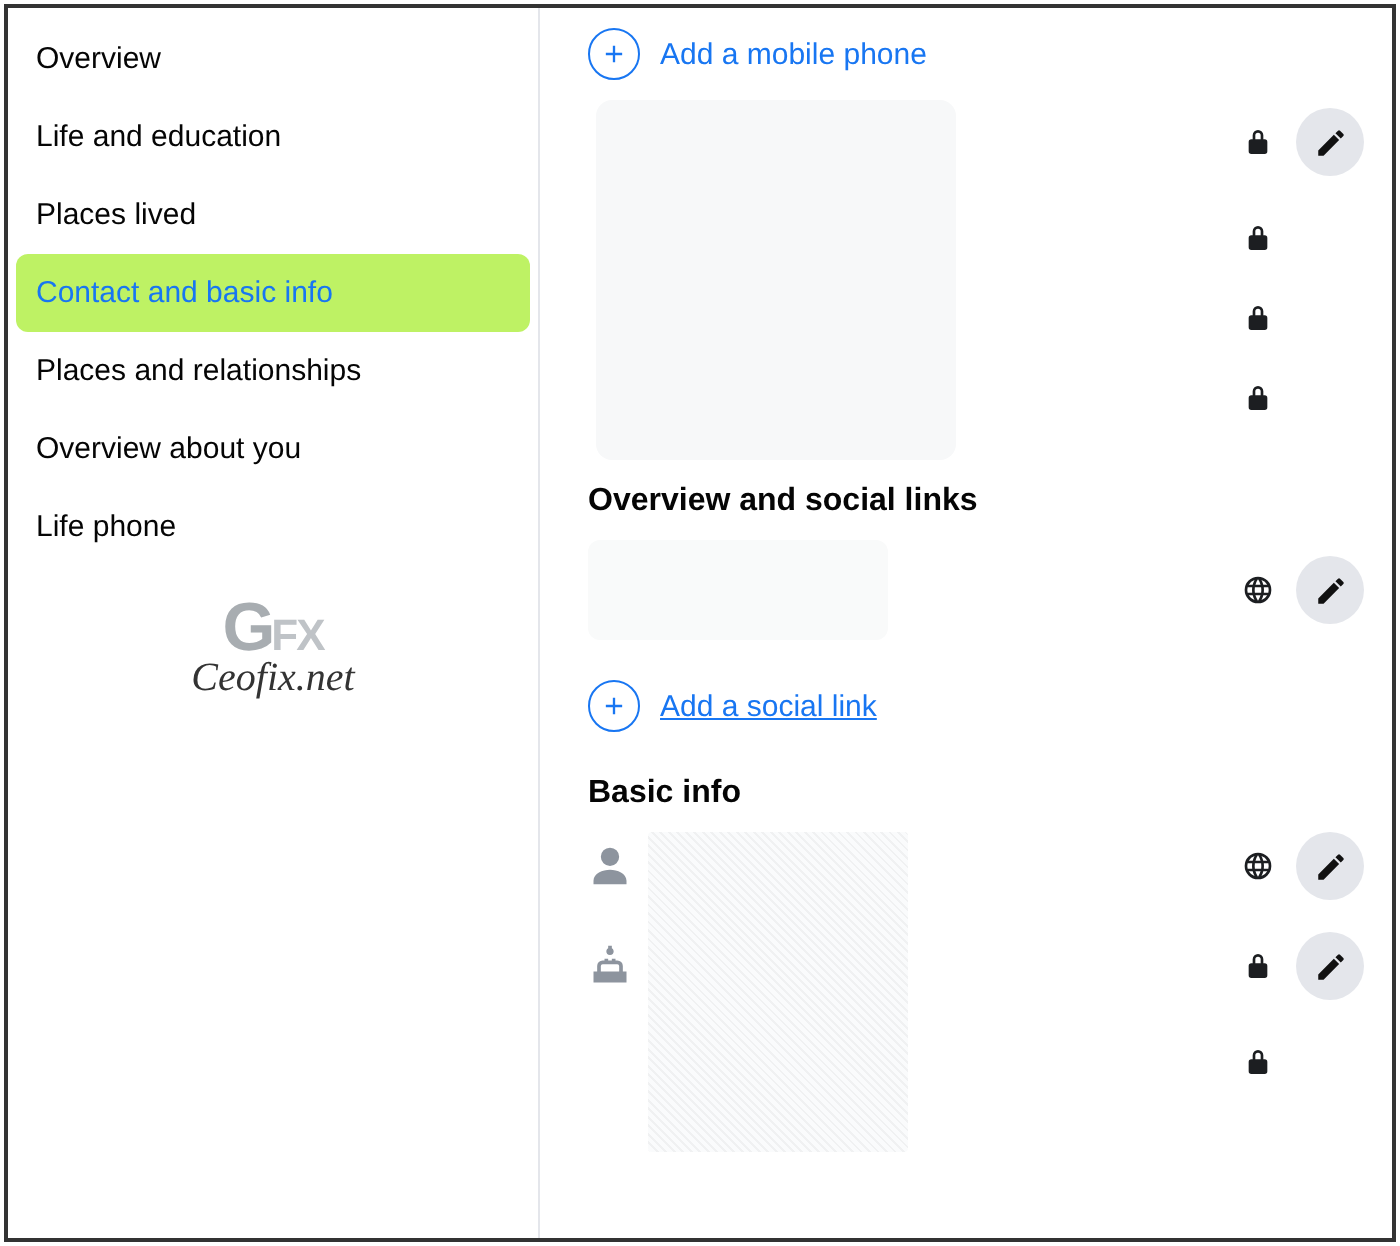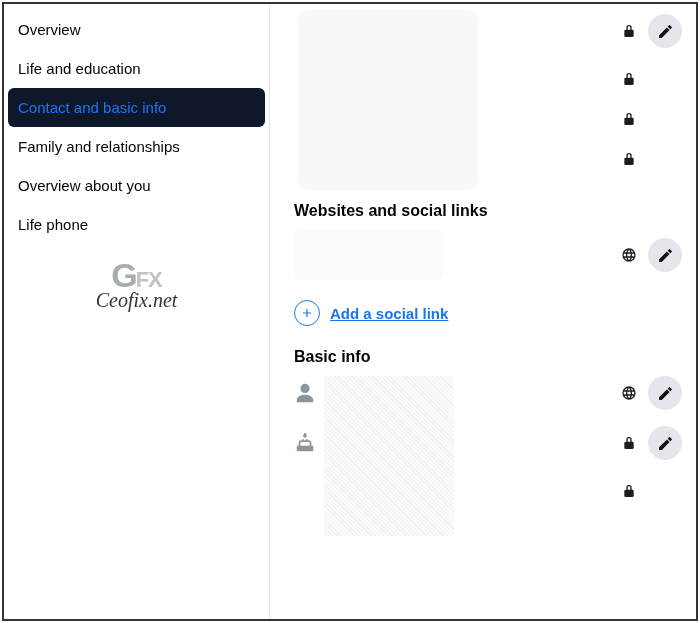--- a/index.html
+++ b/index.html
@@ -26,21 +26,21 @@
       flex-shrink: 0;
     }
     .sidebar-item {
       padding: 11px 10px;
       font-size: 15px;
       color: #050505;
       cursor: pointer;
       border-radius: 6px;
     }
     .sidebar-item.active {
-      background: #0f172a;
+      background: #bef264;
       color: #1876f2;
       font-weight: 500;
     }
     .logo-wrap {
       margin-top: 16px;
       text-align: center;
     }
     .logo-gfx {
       font-size: 26px;
       font-weight: 900;
@@ -135,34 +135,43 @@
     }
   </style>
 </head>
 <body>
 
 <div class="frame">
 
   <div class="sidebar">
     <div class="sidebar-item"><span>Overview</span></div>
     <div class="sidebar-item"><span>Life and education</span></div>
+    <div class="sidebar-item"><span>Places lived</span></div>
     <div class="sidebar-item active"><span>Contact and basic info</span></div>
-    <div class="sidebar-item"><span>Family and relationships</span></div>
+    <div class="sidebar-item"><span>Places and relationships</span></div>
     <div class="sidebar-item"><span>Overview about you</span></div>
     <div class="sidebar-item"><span>Life phone</span></div>
     <div class="logo-wrap">
       <div class="logo-gfx">
         <span class="g">G</span><span class="fx">FX</span>
       </div>
       <div class="logo-ceo">Ceofix.net</div>
     </div>
   </div>
 
   <div class="main">
 
+    <div class="add-link">
+      <span class="plus-circle">
+        <svg viewBox="0 0 24 24">
+            <path d="M11 5h2v6h6v2h-6v6h-2v-6H5v-2h6z" fill="#1876f2"></path>
+          </svg>
+      </span>
+      <span class="txt">Add a mobile phone</span>
+    </div>
 
     <div style="display:flex; align-items:flex-start;">
       <div class="redact-big"></div>
       <div style="flex:1"></div>
       <div style="display:flex; flex-direction:column; gap:22px; align-items:flex-end; padding-top:4px;">
         <div class="row-right">
           <span class="priv-icon">
               <svg viewBox="0 0 24 24">
                 <path d="M17 10h-1V7a4 4 0 10-8 0v3H7a2 2 0 00-2 2v7a2 2 0 002 2h10a2 2 0 002-2v-7a2 2 0 00-2-2zm-7-3a2 2 0 114 0v3h-4V7z"></path>
               </svg>
@@ -190,40 +199,40 @@
         <div class="row-right" style="padding-right:44px;">
           <span class="priv-icon">
               <svg viewBox="0 0 24 24">
                 <path d="M17 10h-1V7a4 4 0 10-8 0v3H7a2 2 0 00-2 2v7a2 2 0 002 2h10a2 2 0 002-2v-7a2 2 0 00-2-2zm-7-3a2 2 0 114 0v3h-4V7z"></path>
               </svg>
             </span>
         </div>
       </div>
     </div>
 
-    <div class="section-title">Websites and social links</div>
+    <div class="section-title">Overview and social links</div>
     <div class="row">
       <div class="row-left">
         <div class="redact-med"></div>
       </div>
       <div class="row-right">
         <span class="priv-icon">
           <svg viewBox="0 0 24 24">
               <path d="M12 2a10 10 0 100 20 10 10 0 000-20zm6.93 6h-2.95a15.7 15.7 0 00-1.38-3.56A8.03 8.03 0 0118.93 8zM12 4c.83 1.2 1.48 2.53 1.91 4h-3.82C10.52 6.53 11.17 5.2 12 4zM4.26 14a7.95 7.95 0 010-4h3.38a16.5 16.5 0 000 4H4.26zm.81 2h2.95c.32 1.25.78 2.45 1.38 3.56A8.03 8.03 0 015.07 16zM8.02 8H5.07A8.03 8.03 0 019.4 4.44 15.7 15.7 0 008.02 8zM12 20c-.83-1.2-1.48-2.53-1.91-4h3.82c-.43 1.47-1.08 2.8-1.91 4zm2.34-6H9.66a14.7 14.7 0 010-4h4.68a14.7 14.7 0 010 4zm.26 5.56c.6-1.11 1.06-2.31 1.38-3.56h2.95a8.03 8.03 0 01-4.33 3.56zM16.36 14a16.5 16.5 0 000-4h3.38a7.95 7.95 0 010 4h-3.38z"></path>
             </svg>
         </span>
         <span class="icon-btn">
             <svg viewBox="0 0 24 24">
               <path d="M3 17.25V21h3.75l11-11.04-3.75-3.75L3 17.25zM20.71 7.04a1 1 0 000-1.41l-2.34-2.34a1 1 0 00-1.41 0L15.13 5.12l3.75 3.75 1.83-1.83z"></path>
             </svg>
           </span>
       </div>
     </div>
 
-    <div class="add-link underline" style="margin-top:16px;font-weight:bold;">
+    <div class="add-link underline" style="margin-top:16px;">
       <span class="plus-circle">
         <svg viewBox="0 0 24 24">
             <path d="M11 5h2v6h6v2h-6v6h-2v-6H5v-2h6z" fill="#1876f2"></path>
           </svg>
       </span>
       <span class="txt">Add a social link</span>
     </div>
 
     <div class="section-title">Basic info</div>
 

